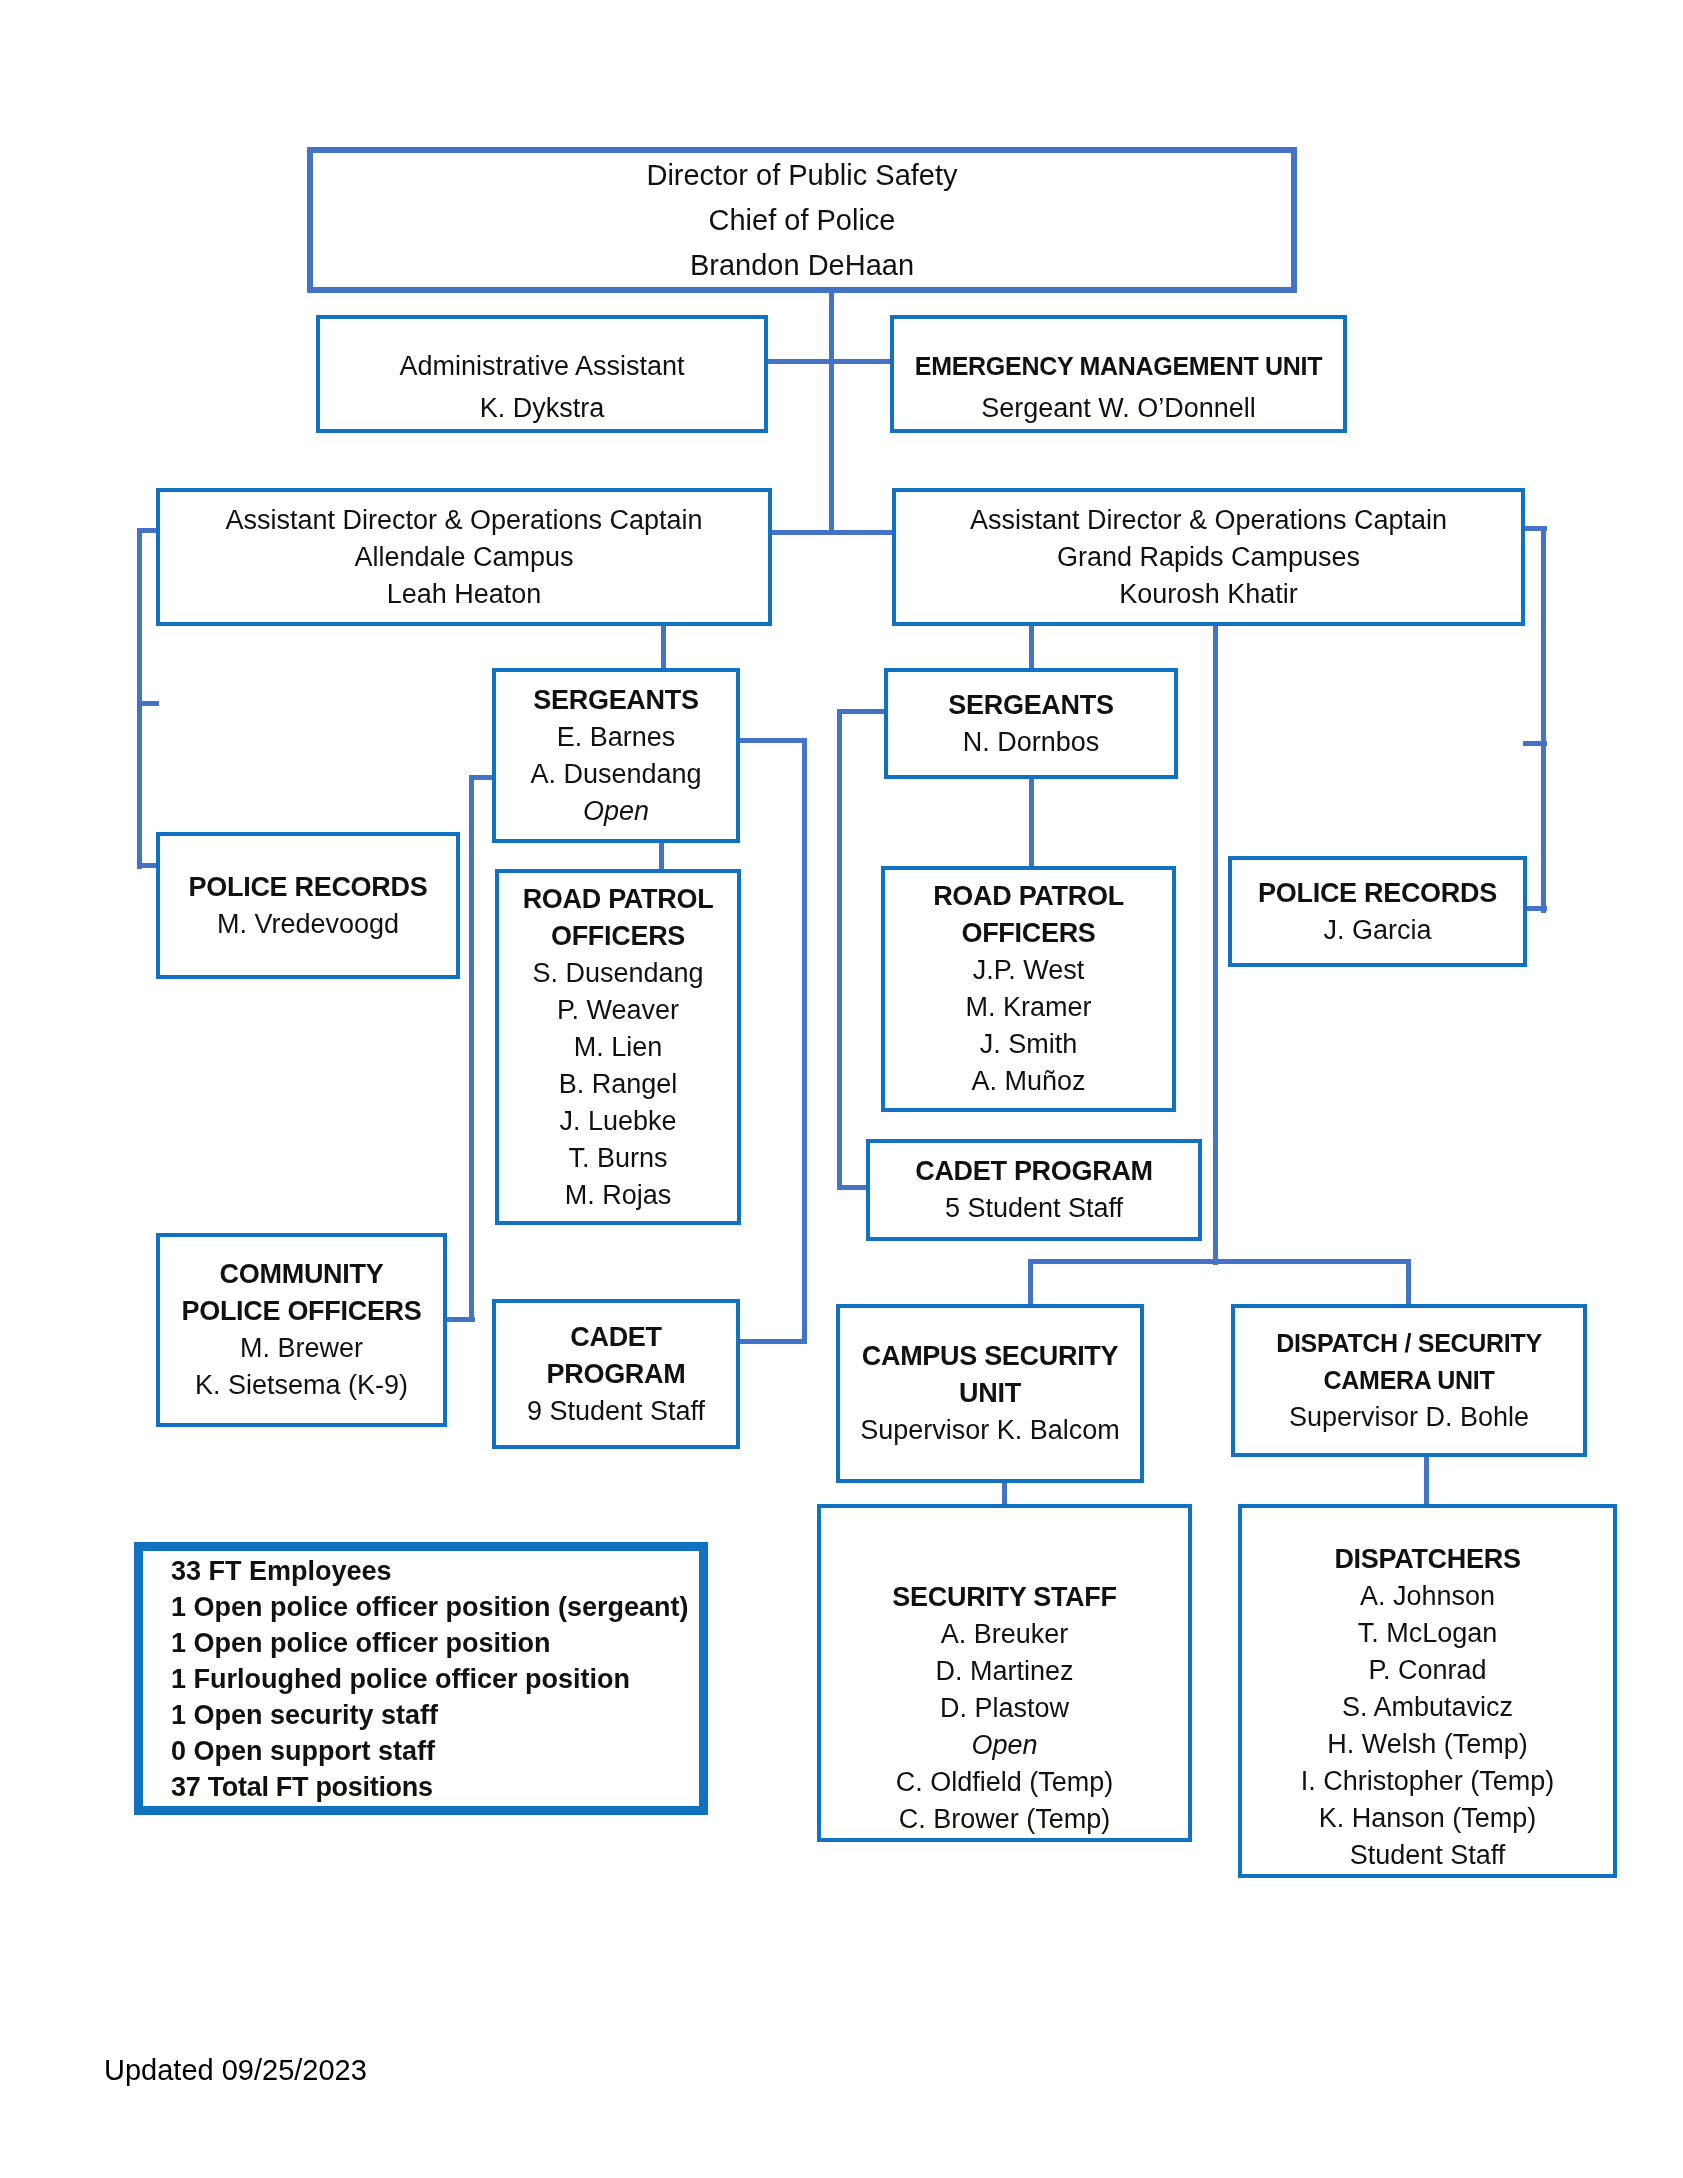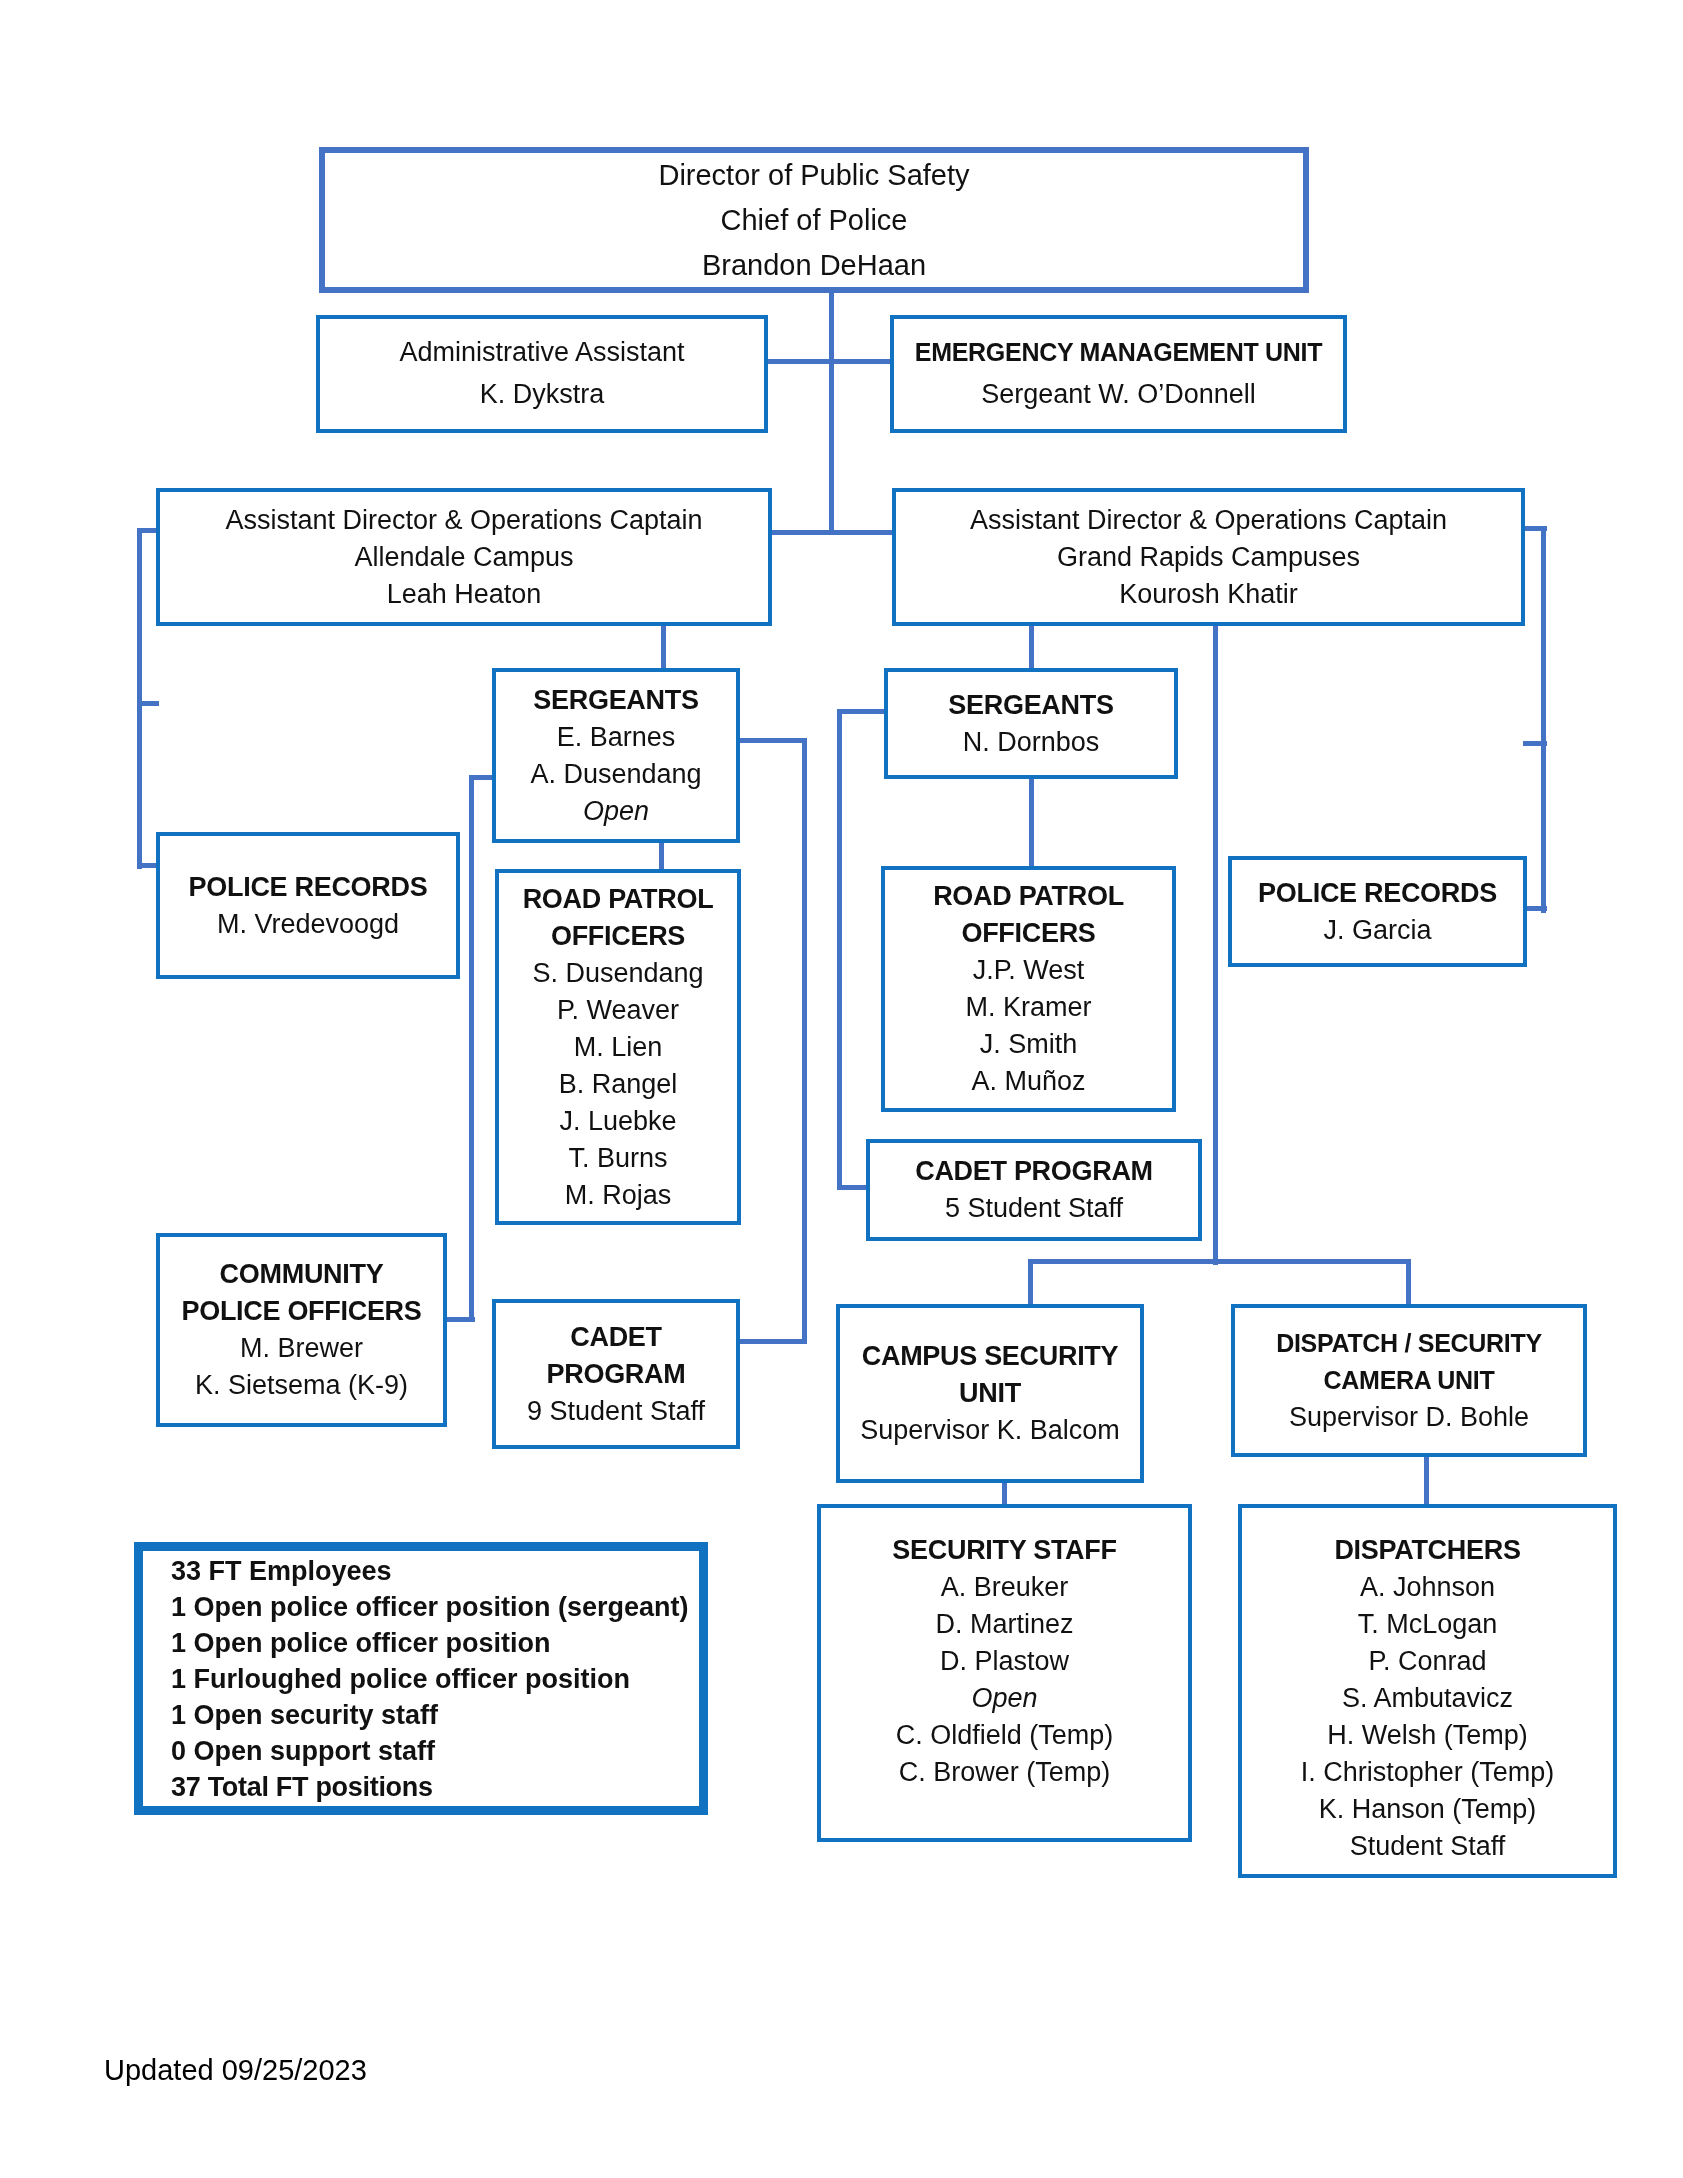--- a/index.html
+++ b/index.html
@@ -13,23 +13,23 @@
     font-family:"Liberation Sans","DejaVu Sans",sans-serif;color:var(--ink);
   }
   .box{
     position:absolute;background:#ffffff;border:4px solid var(--box);
     display:flex;flex-direction:column;align-items:center;justify-content:center;
     text-align:center;box-sizing:border-box;z-index:2;
   }
   .row{line-height:37px;font-size:27px;white-space:nowrap;}
   .row.b{font-weight:bold;letter-spacing:-0.3px;}
   .row.i{font-style:italic;}
-  .n-director{border:6px solid var(--line);margin-left:12px;}
+  .n-director{border:6px solid var(--line);}
   .n-director .row{line-height:45px;font-size:29px;}
-  .va-top{justify-content:flex-start;}
+  .va-top{justify-content:flex-end;}
   .n-admin,.n-emergency{padding-top:12px;}
   .n-admin .row,.n-emergency .row{line-height:42px;}
   .n-emergency .row.b{font-size:25px;}
   .n-dispatch_unit .row.b{font-size:25px;}
   .n-security_staff,.n-dispatchers{padding-top:24px;}
   .n-summary{
     border:9px solid var(--box);align-items:flex-start;text-align:left;
     padding-left:28px;padding-right:8px;
   }
   .n-summary .row{line-height:36px;font-size:27px;font-weight:bold;}

